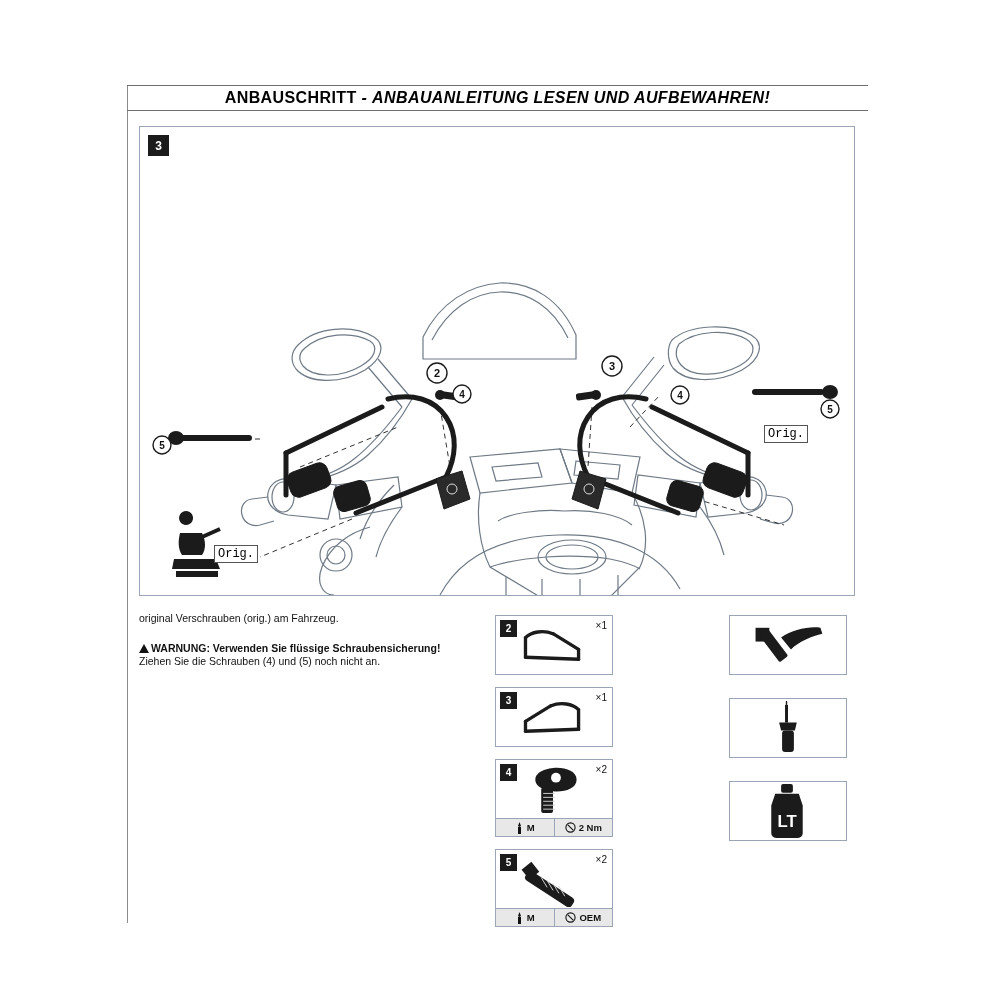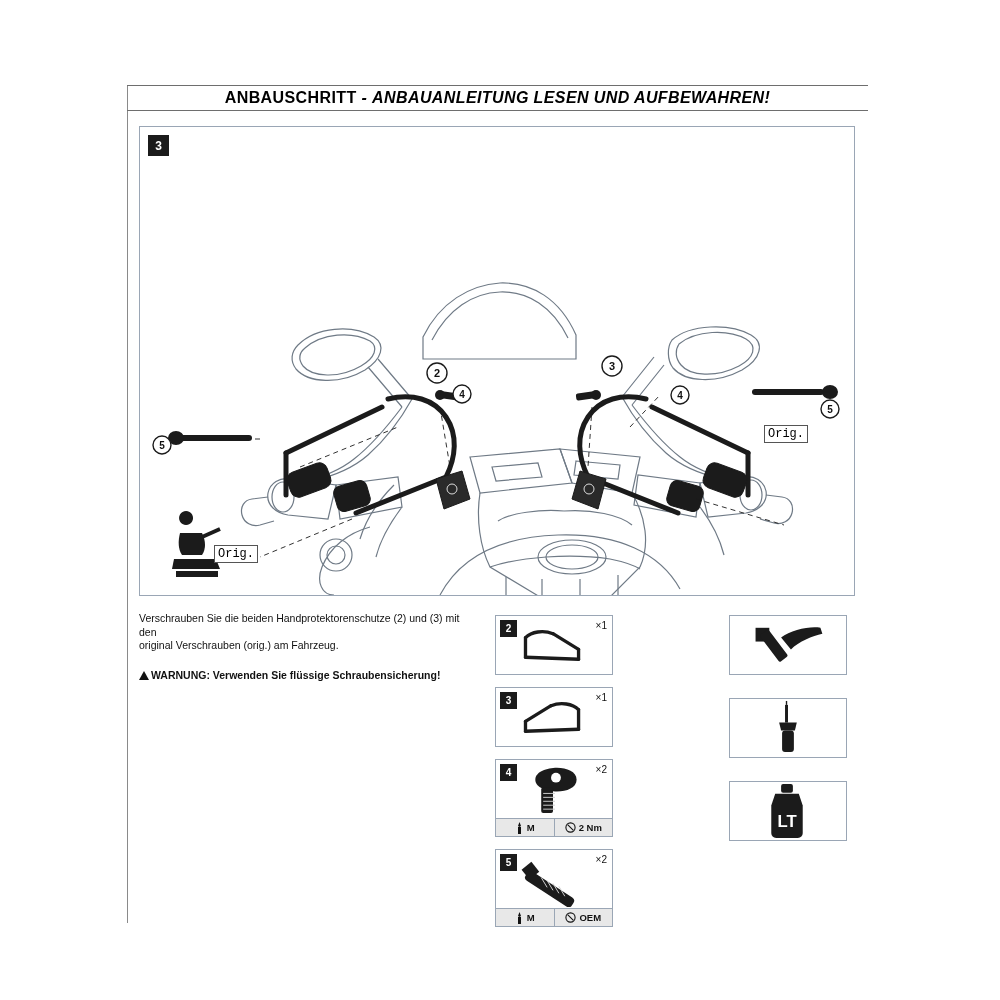--- a/index.html
+++ b/index.html
@@ -348,25 +348,25 @@
           <path d="M4 52 L46 52 L46 58 L4 58 Z" fill="#1b1b1b"></path>
           <path d="M30 18 L48 10" stroke="#1b1b1b" stroke-width="4" fill="none"></path>
         </g>
       </svg>
 
       <div class="orig-label" style="left:74px; top:418px;">Orig.</div>
       <div class="orig-label" style="left:624px; top:298px;">Orig.</div>
     </div>
 
     <div class="instructions">
-      <div>Verschrauben Sie die beiden Handprotektorenschutze (2) und (3) mit den</div>
       <div>original Verschrauben (orig.) am Fahrzeug.</div>
       <div class="warn-line">
         <span class="warn-tri"></span><span>WARNUNG: Verwenden Sie flüssige Schraubensicherung!</span>
       </div>
+      <div>Ziehen Sie die Schrauben (4) und (5) noch nicht an.</div>
     </div>
 
     <div class="parts-col">
 
       <div class="part-box">
         <div class="part-inner">
           <div class="part-num">2</div>
           <div class="part-qty">×1</div>
           <svg class="part-art" viewBox="0 0 118 58">
             <g fill="none" stroke="#1b1b1b" stroke-width="3.4" stroke-linecap="round" stroke-linejoin="round">

